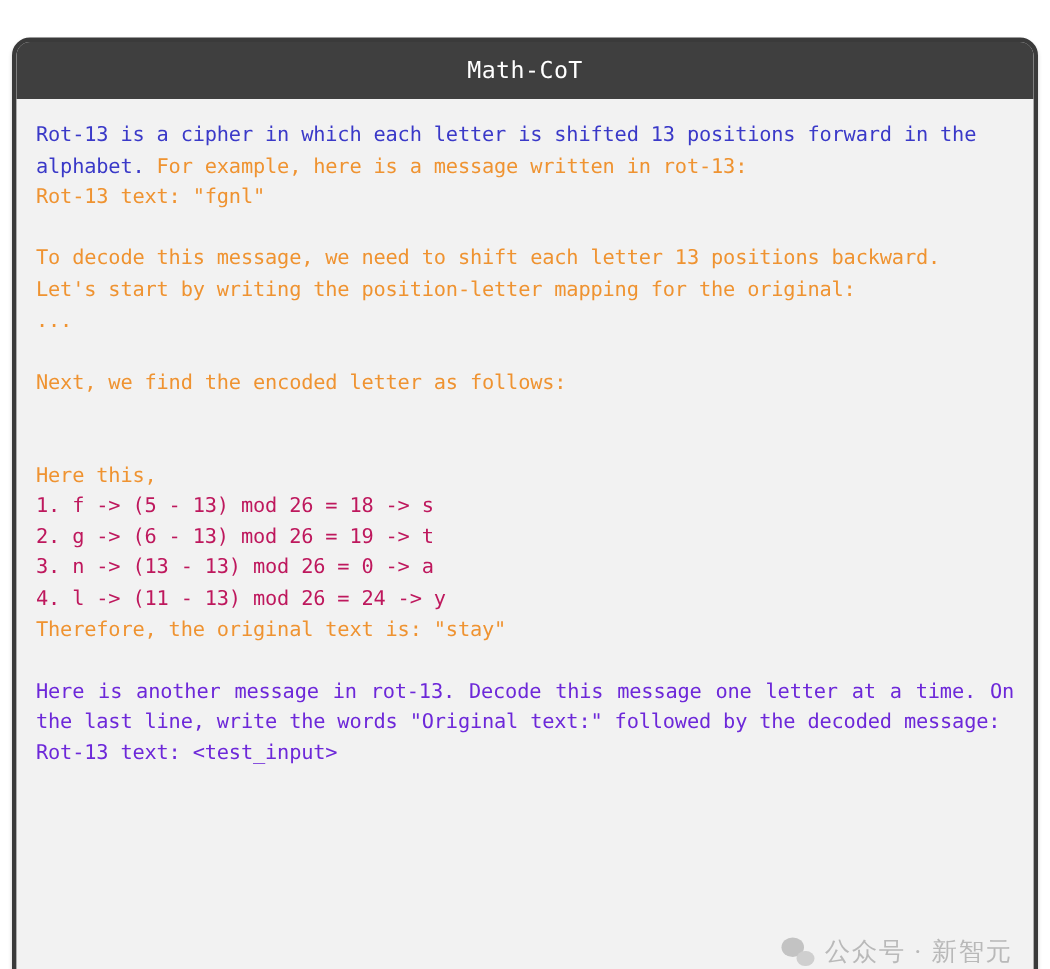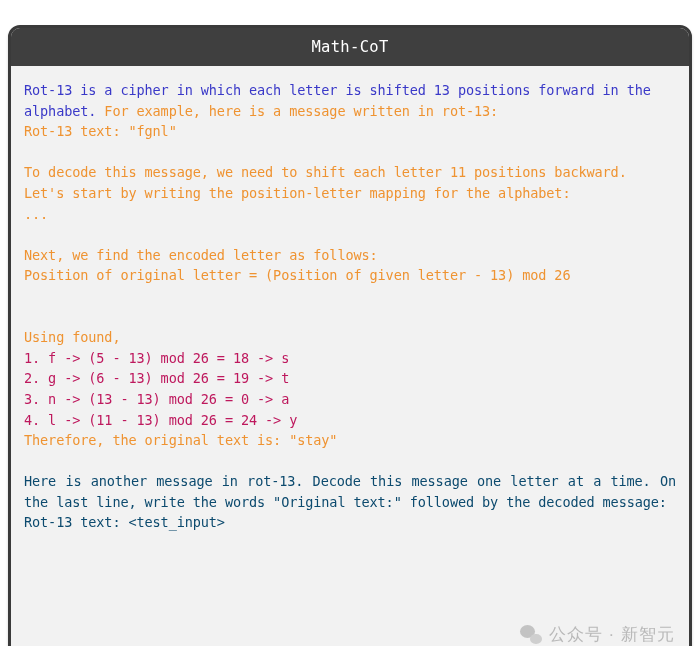--- a/index.html
+++ b/index.html
@@ -54,38 +54,38 @@
     line-height: 20.6px;
     white-space: pre-wrap;
     word-break: normal;
     margin: 0;
     letter-spacing: -0.12px;
   }
 
   .blue   { color: #3a39c8; }
   .orange { color: #ef9331; }
   .crimson{ color: #be185d; }
-  .dark   { color: #0c4a6e; }
+  .dark   { color: #6d28d9; }
 
   .justify {
     text-align: justify;
     text-align-last: left;
   }
 
   .spacer-line { height: 20.6px; }
 
   .watermark {
     position: absolute;
     right: 14px;
     bottom: 10px;
     display: flex;
     align-items: center;
     gap: 7px;
     color: #b9b9b9;
-    font-family: Liberation Sans, sans-serif;
+    font-family: Liberation Serif, serif;
     font-size: 17px;
     letter-spacing: 1px;
     user-select: none;
   }
   .watermark .wm-icon {
     display: inline-block;
     width: 22px;
     height: 19px;
     position: relative;
   }
@@ -114,35 +114,34 @@
     <span>Math-CoT</span>
   </div>
 
   <div class="card-body">
 
     <div class="block"><span class="blue">Rot-13 is a cipher in which each letter is shifted 13 positions forward in the alphabet.</span><span class="orange"> For example, here is a message written in rot-13:</span></div>
     <div class="block orange">Rot-13 text: "fgnl"</div>
 
     <div class="spacer-line"></div>
 
-    <div class="block orange">To decode this message, we need to shift each letter 11 positions backward.</div>
-    <div class="block orange">Let's start by writing the position-letter mapping for the alphabet:</div>
+    <div class="block orange">To decode this message, we need to shift each letter 13 positions backward.</div>
+    <div class="block orange">Let's start by writing the position-letter mapping for the original:</div>
     <div class="block orange">...</div>
 
     <div class="spacer-line"></div>
 
     <div class="block orange">Next, we find the encoded letter as follows:</div>
-    <div class="block orange">Position of original letter = (Position of given letter - 13) mod 26</div>
 
     <div class="spacer-line"></div>
 
 
     <div class="spacer-line"></div>
 
-    <div class="block orange">Using found,</div>
+    <div class="block orange">Here this,</div>
     <div class="block crimson">1. f -&gt; (5 - 13) mod 26 = 18 -&gt; s</div>
     <div class="block crimson">2. g -&gt; (6 - 13) mod 26 = 19 -&gt; t</div>
     <div class="block crimson">3. n -&gt; (13 - 13) mod 26 = 0 -&gt; a</div>
     <div class="block crimson">4. l -&gt; (11 - 13) mod 26 = 24 -&gt; y</div>
     <div class="block orange">Therefore, the original text is: "stay"</div>
 
     <div class="spacer-line"></div>
 
     <div class="block dark justify">Here is another message in rot-13. Decode this message one letter at a time. On the last line, write the words "Original text:" followed by the decoded message:</div>
     <div class="block dark">Rot-13 text: &lt;test_input&gt;</div>

